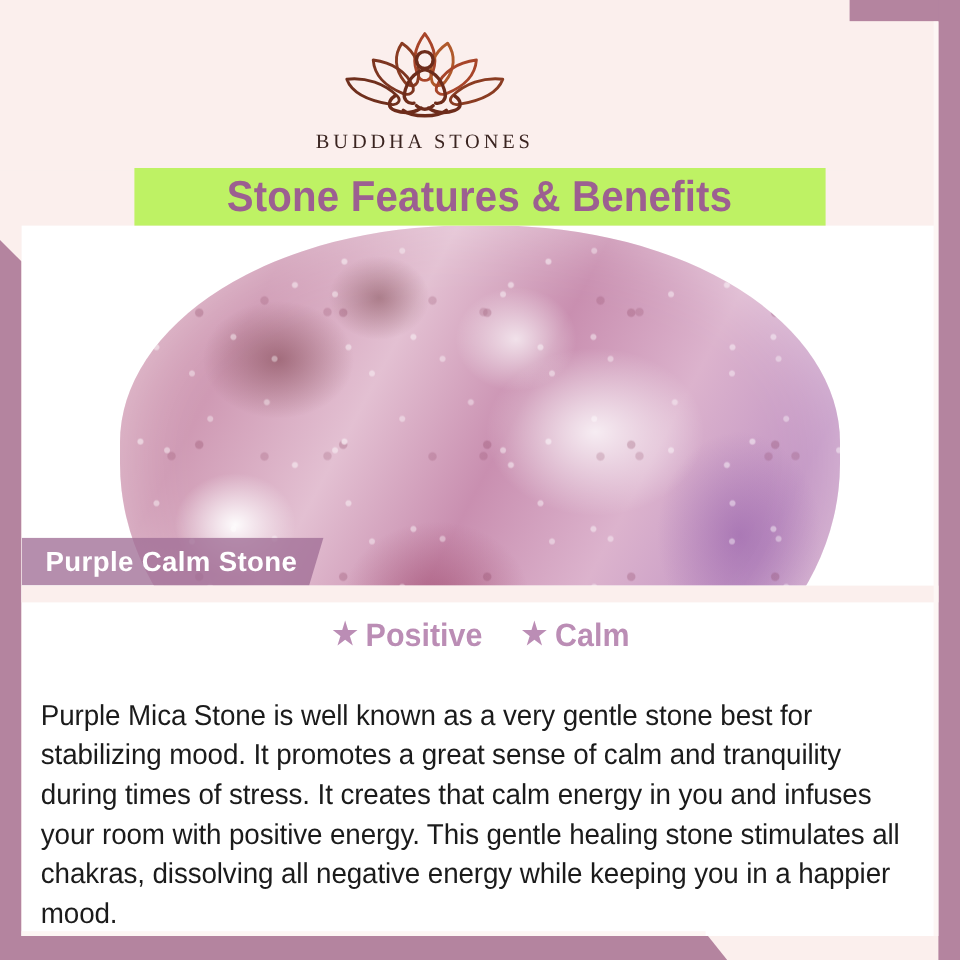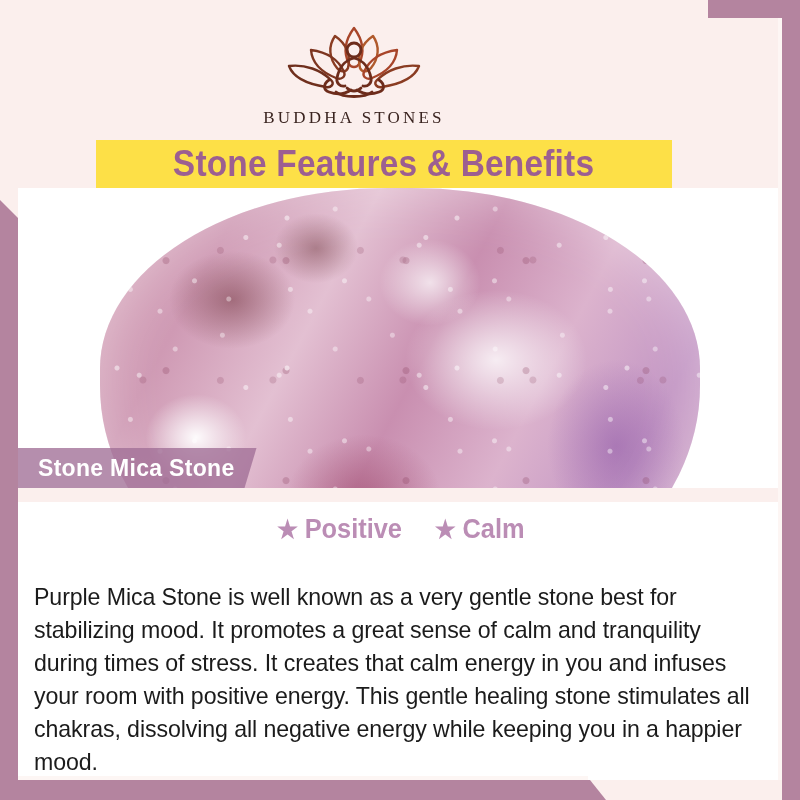--- a/index.html
+++ b/index.html
@@ -73,23 +73,23 @@
     font-family:"Liberation Serif", serif;
     font-size:17px;
     letter-spacing:3.2px;
     color:#3a2420;
     font-weight:400;
   }
 
   
   .title-banner{
     position:absolute;
-    top:140px;left:96px;
+    top:140px;left:112px;
     width:576px;height:48px;
-    background:#fde047;
+    background:#bef264;
     z-index:6;
     display:flex;align-items:center;justify-content:center;
   }
   .title-text{
     font-family:"Liberation Sans Narrow","Liberation Sans",sans-serif;
     font-weight:bold;
     font-size:36px;
     color:#9c5f91;
     letter-spacing:.2px;
     transform:scaleX(.93);
@@ -254,21 +254,21 @@
     <div class="stone">
       <div class="stone-speckle"></div>
     </div>
   </div>
 
   <div class="title-banner">
     <div class="title-text">Stone Features &amp; Benefits</div>
   </div>
 
   <div class="stone-badge">
-    <span class="stone-badge-text">Stone Mica Stone</span>
+    <span class="stone-badge-text">Purple Calm Stone</span>
   </div>
 
   <div class="body-panel"></div>
   <div class="band-strip"></div>
 
   <div class="tags-row">
     <div class="tag">
       <span class="tag-star">★</span>
       <span>Positive</span>
     </div>

